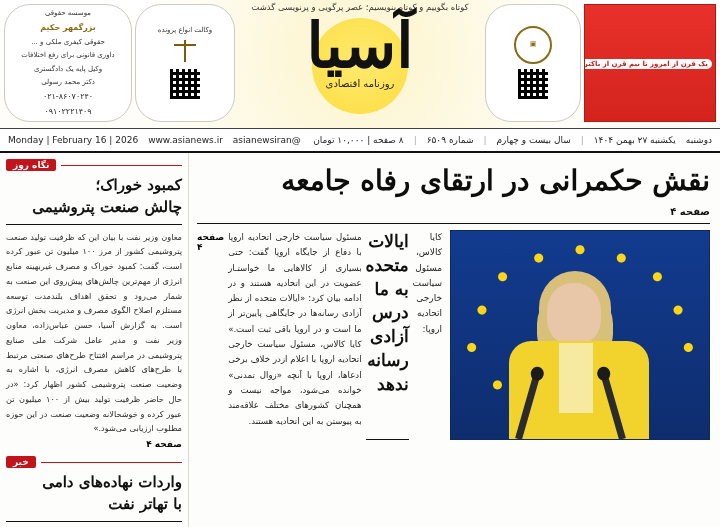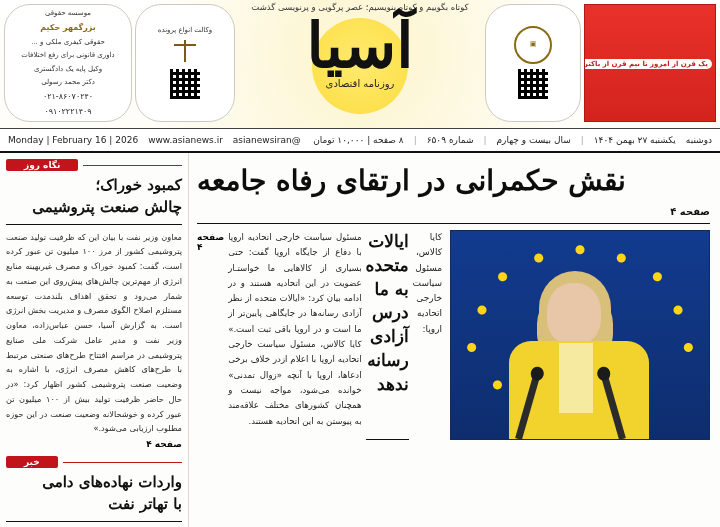--- a/index.html
+++ b/index.html
@@ -263,21 +263,21 @@
     width: 188px;
     flex: 0 0 188px;
     padding: 4px 6px 0 6px;
     box-sizing: border-box;
   }
 
   .lead-title {
     font-family: "DejaVu Serif", serif;
     font-size: 28px;
     font-weight: 700;
-    text-align: left;
+    text-align: right;
     color: #0d0d0d;
     line-height: 1.25;
     margin: 4px 0 8px;
   }
   .lead-deck {
     font-size: 10.5px;
     line-height: 1.85;
     text-align: justify;
     color: #1d1d1d;
     font-weight: bold;
@@ -410,21 +410,21 @@
   .side-label {
     display: flex;
     align-items: center;
     gap: 5px;
     margin: 2px 0 4px;
   }
   .side-label .tag {
     background: #c2141b;
     color: #fff;
     font-size: 9px;
-    padding: 1px 18px;
+    padding: 1px 7px;
     border-radius: 2px;
     font-weight: bold;
   }
   .side-label .bar {
     flex: 1 1 auto;
     height: 1px;
     background: #c2141b;
   }
   .side-title {
     font-family: "DejaVu Serif", serif;

